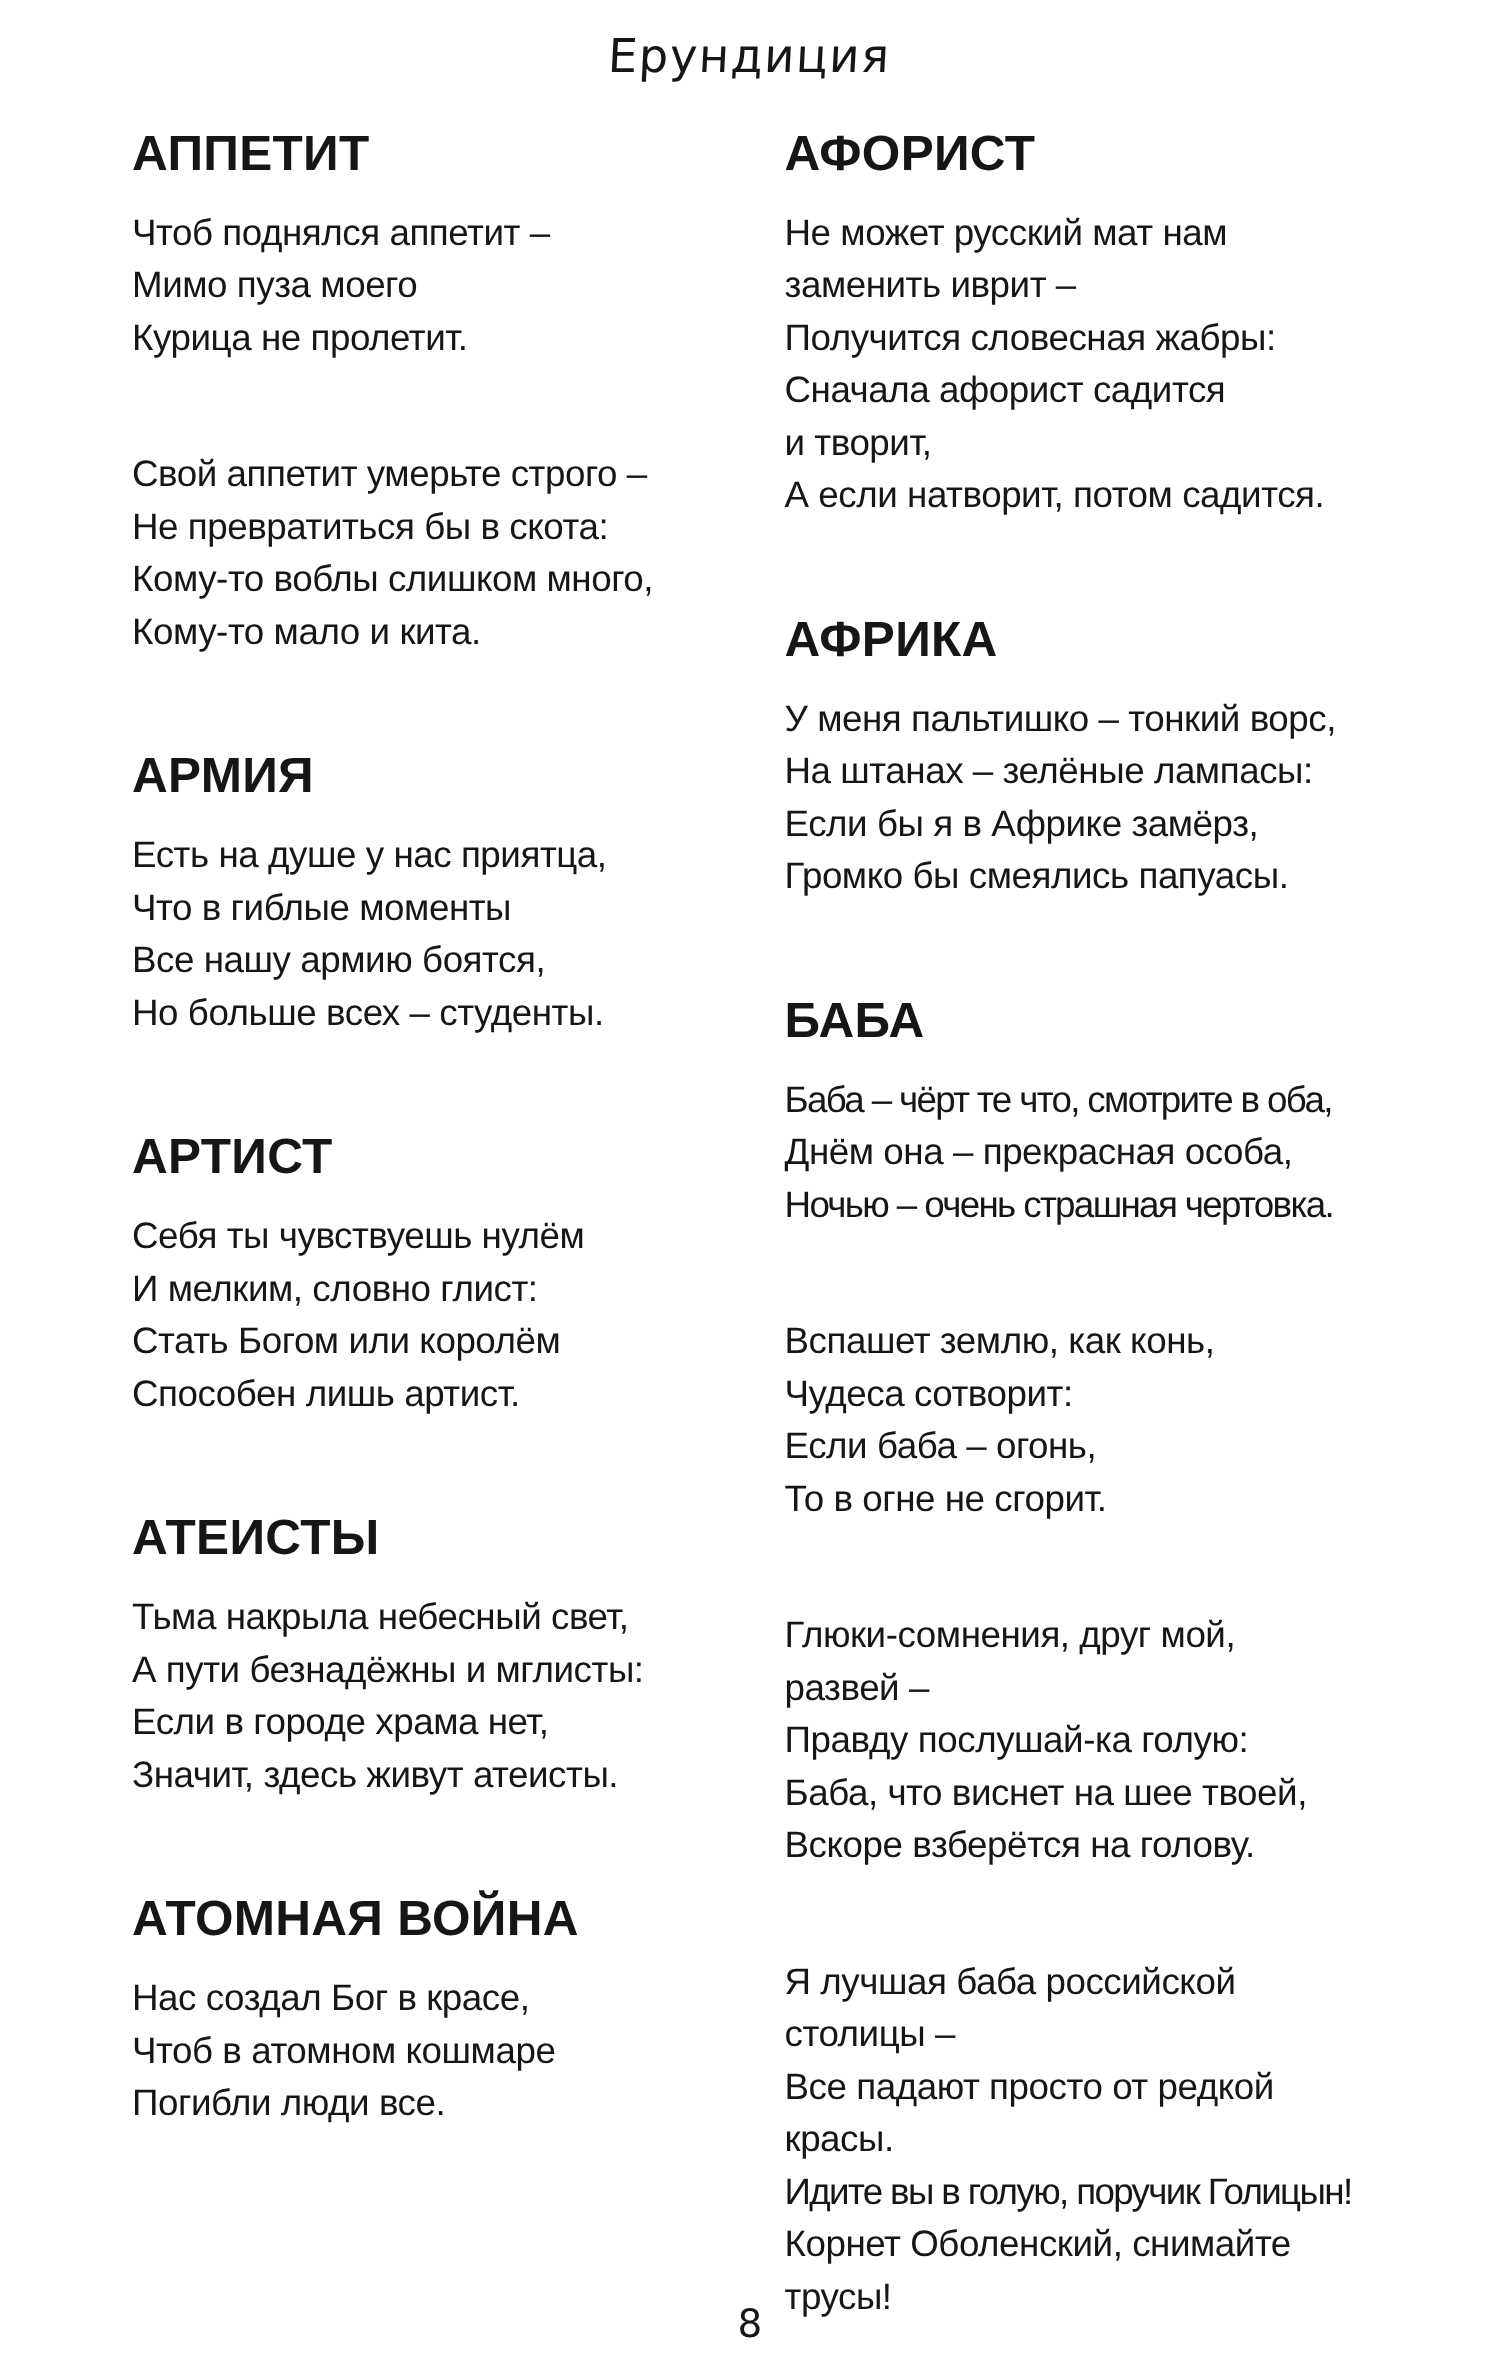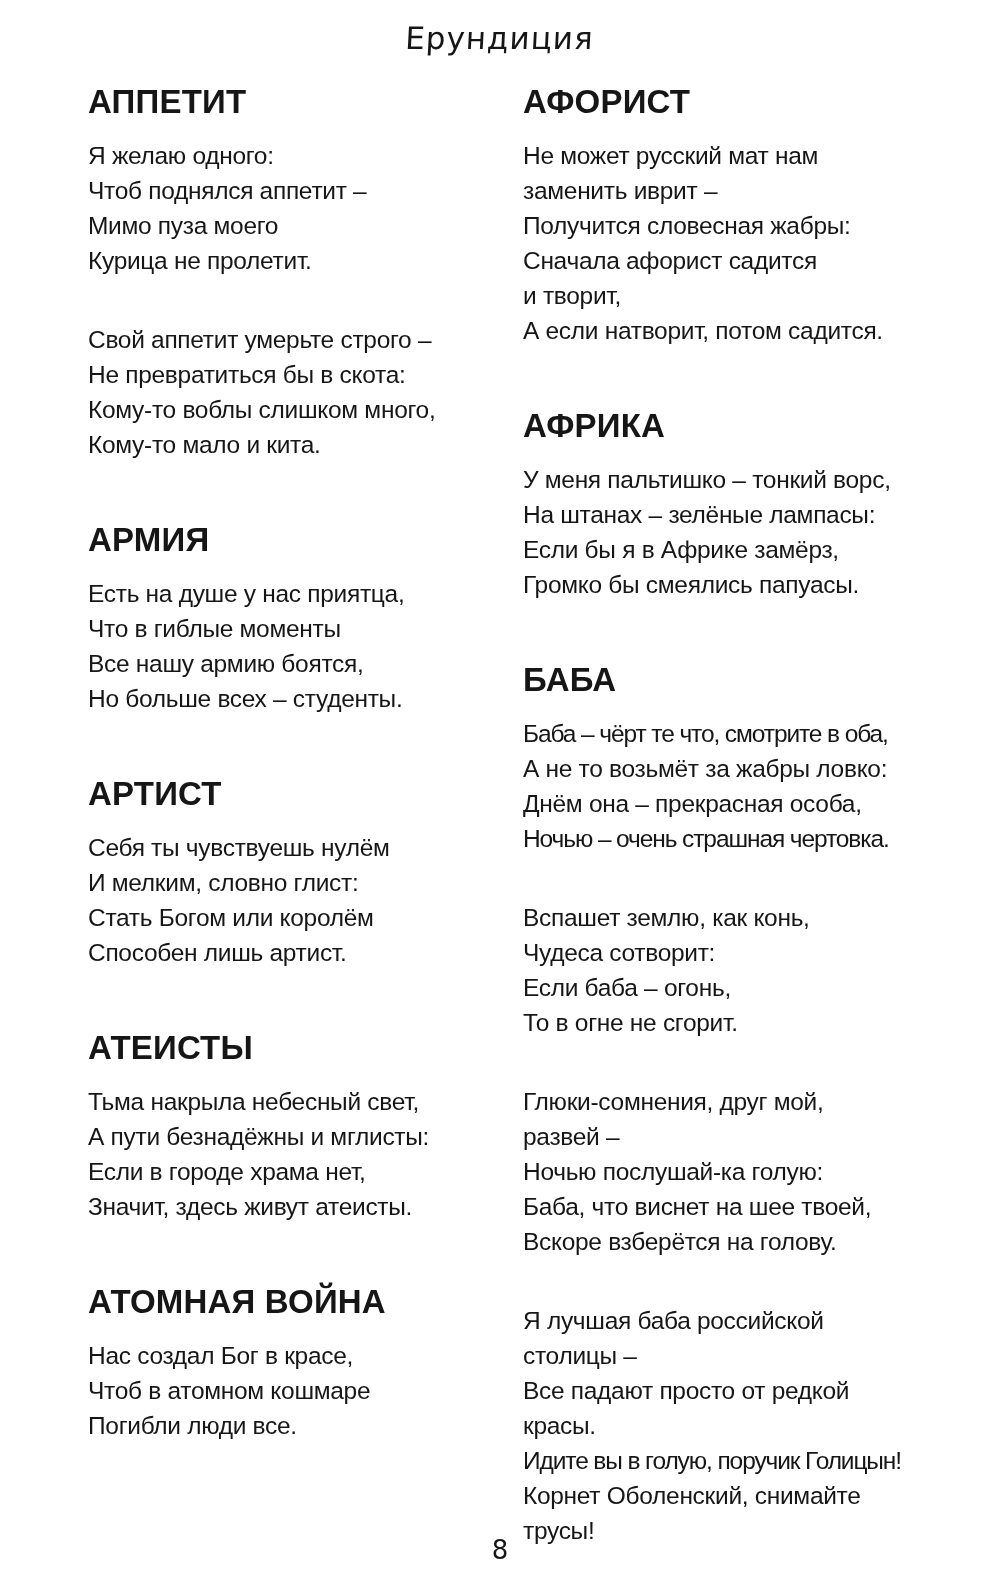--- a/index.html
+++ b/index.html
@@ -40,21 +40,21 @@
     font-size: 33px;
     font-weight: 700;
     line-height: 40px;
     margin: 58px 0 16px 0;
     letter-spacing: 0.2px;
   }
   .dictionary-entry:first-child .entry-title {
     margin-top: 0;
   }
   .stanza { margin: 0; }
-  .stanza + .stanza { margin-top: 44px; }
+  .stanza + .stanza { margin-top: 56px; }
   .poem-line {
     margin: 0;
     font-size: 24.5px;
     line-height: 35px;
     letter-spacing: -0.3px;
     white-space: nowrap;
   }
   .poem-line.right { text-align: left; }
   .poem-line.tight { letter-spacing: -1.1px; }
   .page-number {
@@ -71,21 +71,20 @@
 <body>
 
 <div class="page">
   <div class="running-head">Ерундиция</div>
 
   <div class="columns">
     <div class="column">
         <section class="dictionary-entry">
           <h2 class="entry-title">АППЕТИТ</h2>
           <div class="stanza">
-            <p class="poem-line">Я желаю одного:</p>
             <p class="poem-line">Чтоб поднялся аппетит –</p>
             <p class="poem-line">Мимо пуза моего</p>
             <p class="poem-line">Курица не пролетит.</p>
           </div>
           <div class="stanza">
             <p class="poem-line">Свой аппетит умерьте строго –</p>
             <p class="poem-line">Не превратиться бы в скота:</p>
             <p class="poem-line">Кому-то воблы слишком много,</p>
             <p class="poem-line">Кому-то мало и кита.</p>
           </div>
@@ -144,34 +143,33 @@
             <p class="poem-line">У меня пальтишко – тонкий ворс,</p>
             <p class="poem-line">На штанах – зелёные лампасы:</p>
             <p class="poem-line">Если бы я в Африке замёрз,</p>
             <p class="poem-line">Громко бы смеялись папуасы.</p>
           </div>
         </section>
         <section class="dictionary-entry">
           <h2 class="entry-title">БАБА</h2>
           <div class="stanza">
             <p class="poem-line tight">Баба – чёрт те что, смотрите в оба,</p>
-            <p class="poem-line">А не то возьмёт за жабры ловко:</p>
             <p class="poem-line">Днём она – прекрасная особа,</p>
             <p class="poem-line tight">Ночью – очень страшная чертовка.</p>
           </div>
           <div class="stanza">
             <p class="poem-line">Вспашет землю, как конь,</p>
             <p class="poem-line">Чудеса сотворит:</p>
             <p class="poem-line">Если баба – огонь,</p>
             <p class="poem-line">То в огне не сгорит.</p>
           </div>
           <div class="stanza">
             <p class="poem-line">Глюки-сомнения, друг мой,</p>
             <p class="poem-line right">развей –</p>
-            <p class="poem-line">Ночью послушай-ка голую:</p>
+            <p class="poem-line">Правду послушай-ка голую:</p>
             <p class="poem-line">Баба, что виснет на шее твоей,</p>
             <p class="poem-line">Вскоре взберётся на голову.</p>
           </div>
           <div class="stanza">
             <p class="poem-line">Я лучшая баба российской</p>
             <p class="poem-line right">столицы –</p>
             <p class="poem-line">Все падают просто от редкой</p>
             <p class="poem-line right">красы.</p>
             <p class="poem-line tight">Идите вы в голую, поручик Голицын!</p>
             <p class="poem-line">Корнет Оболенский, снимайте</p>

